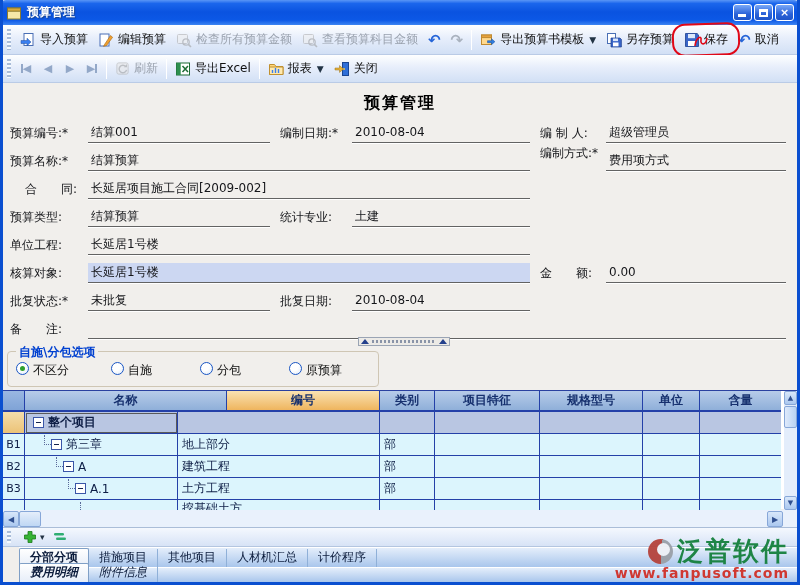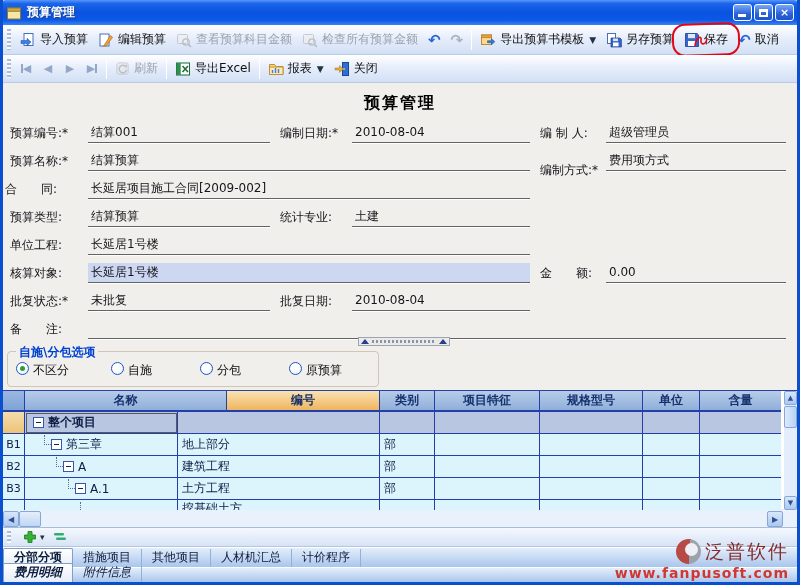--- a/index.html
+++ b/index.html
@@ -73,32 +73,32 @@
   .vtrack{flex:1;}
   .hscroll{position:absolute;top:119px;left:0;right:0;height:18px;background:#e9f1fc;display:flex;align-items:center;}
   .hbtn{width:16px;height:16px;flex:none;background:linear-gradient(to bottom,#d8e7fa,#abc8ef);border:1px solid #87a7d8;border-radius:2px;
      display:flex;align-items:center;justify-content:center;color:#2f4f8f;font-size:8px;}
   .hthumb{width:22px;height:16px;flex:none;background:linear-gradient(to bottom,#e5eefb,#bfd7f4);border:1px solid #87a7d8;border-radius:2px;}
   .htrack{flex:1;height:16px;}
   .hcorner{width:14px;flex:none;}
   
   .minibar{position:absolute;top:527px;left:0;right:0;height:20px;display:flex;align-items:center;gap:8px;
      background:linear-gradient(to bottom,#f4f8fe,#d7e3f6);border-top:1px solid #aabdd8;border-bottom:1px solid #b4c6e0;padding:0 2px;}
-  .tabstrip{position:absolute;left:0;right:0;display:flex;align-items:flex-end;
+  .tabstrip{position:absolute;left:16px;right:0;display:flex;align-items:flex-end;
      background:linear-gradient(to bottom,#e4eefb,#a9c6ec);border-top:1px solid #fff;}
   .ts1{top:547px;height:20px;}
   .ts2{top:567px;height:15px;font-style:italic;}
   .tab{padding:1px 10px 2px;color:#0c1c3c;white-space:nowrap;border-right:1px solid #8fb0d8;line-height:15px;}
   .tab.active{background:linear-gradient(to bottom,#fff,#e6edf8);border:1px solid #7f9fc6;border-bottom:none;border-radius:2px 2px 0 0;font-weight:bold;}
   
   .wm{position:absolute;right:8px;bottom:2px;text-align:right;pointer-events:none;opacity:.95;line-height:1;}
   .wmrow{display:flex;align-items:center;justify-content:flex-end;gap:4px;}
   .wmlogo{width:25px;height:25px;border-radius:50%;background:conic-gradient(from 210deg,#b5433c 0 160deg,#9aa0a8 160deg 330deg,#b5433c 330deg);position:relative;flex:none;}
   .wmlogo::after{content:"";position:absolute;left:9px;top:4px;width:13px;height:13px;border-radius:50%;background:#eef1f6;}
-  .wmbrand{font-size:19px;font-weight:normal;color:#7f1d1d;letter-spacing:2px;}
+  .wmbrand{font-size:26px;font-weight:bold;color:#15803d;letter-spacing:2px;}
   .wmurl{font-size:14px;font-weight:bold;color:#d03028;letter-spacing:1px;margin-top:2px;}
   svg{flex:none;}
 </style>
 </head>
 <body>
 
 <div class="win">
 
   <div class="titlebar">
     <svg width="16" height="16" viewBox="0 0 16 16">
@@ -132,29 +132,29 @@
         <path d="M6.5 12.5 L12.5 3.5 14.6 5.3 8.6 13.5 5.5 14.4z" fill="#f0a030" stroke="#a86812" stroke-width=".6"></path>
       </svg>
       <span>编辑预算</span>
     </span>
     <span class="tbtn dis">
       <svg width="16" height="16" viewBox="0 0 16 16">
         <rect x="1.5" y="2.5" width="10" height="9" rx="1" fill="#eee" stroke="#aaa"></rect>
         <circle cx="10" cy="10" r="3.2" fill="none" stroke="#999" stroke-width="1.3"></circle>
         <line x1="12.4" y1="12.4" x2="15" y2="15" stroke="#999" stroke-width="1.6"></line>
       </svg>
-      <span>查看预算科目金额</span>
+      <span>检查所有预算金额</span>
     </span>
     <span class="tbtn dis">
       <svg width="16" height="16" viewBox="0 0 16 16">
         <rect x="1.5" y="2.5" width="10" height="9" rx="1" fill="#eee" stroke="#aaa"></rect>
         <circle cx="10" cy="10" r="3.2" fill="none" stroke="#999" stroke-width="1.3"></circle>
         <line x1="12.4" y1="12.4" x2="15" y2="15" stroke="#999" stroke-width="1.6"></line>
       </svg>
-      <span>检查所有预算金额</span>
+      <span>查看预算科目金额</span>
     </span>
     <span class="tbtn">
         <span class="uarrow" style="color:#2565d8;">↶</span>
       </span>
     <span class="tbtn dis">
         <span class="uarrow" style="color:#a9b2be;">↷</span>
       </span>
     <span class="sep"></span>
     <span class="tbtn">
       <svg width="16" height="16" viewBox="0 0 16 16">
@@ -241,24 +241,24 @@
 
     <span class="lbl" style="left:7px;top:40px;">预算编号:*</span>
     <span class="fld" style="left:85px;top:40px;width:182px;">结算001</span>
     <span class="lbl" style="left:277px;top:40px;">编制日期:*</span>
     <span class="fld" style="left:349px;top:40px;width:178px;">2010-08-04</span>
     <span class="lbl" style="left:537px;top:40px;">编 制 人:</span>
     <span class="fld" style="left:603px;top:40px;width:180px;">超级管理员</span>
 
     <span class="lbl" style="left:7px;top:68px;">预算名称:*</span>
     <span class="fld" style="left:85px;top:68px;width:442px;">结算预算</span>
-    <span class="lbl" style="left:537px;top:77px;">编制方式:*</span>
+    <span class="lbl" style="left:537px;top:60px;">编制方式:*</span>
     <span class="fld" style="left:603px;top:68px;width:180px;">费用项方式</span>
 
-    <span class="lbl" style="left:2px;top:96px;">合　　同:</span>
+    <span class="lbl" style="left:22px;top:96px;">合　　同:</span>
     <span class="fld" style="left:85px;top:96px;width:442px;">长延居项目施工合同[2009-002]</span>
 
     <span class="lbl" style="left:7px;top:124px;">预算类型:</span>
     <span class="fld" style="left:85px;top:124px;width:182px;">结算预算</span>
     <span class="lbl" style="left:277px;top:124px;">统计专业:</span>
     <span class="fld" style="left:349px;top:124px;width:178px;">土建</span>
 
     <span class="lbl" style="left:7px;top:152px;">单位工程:</span>
     <span class="fld" style="left:85px;top:152px;width:442px;">长延居1号楼</span>
 

